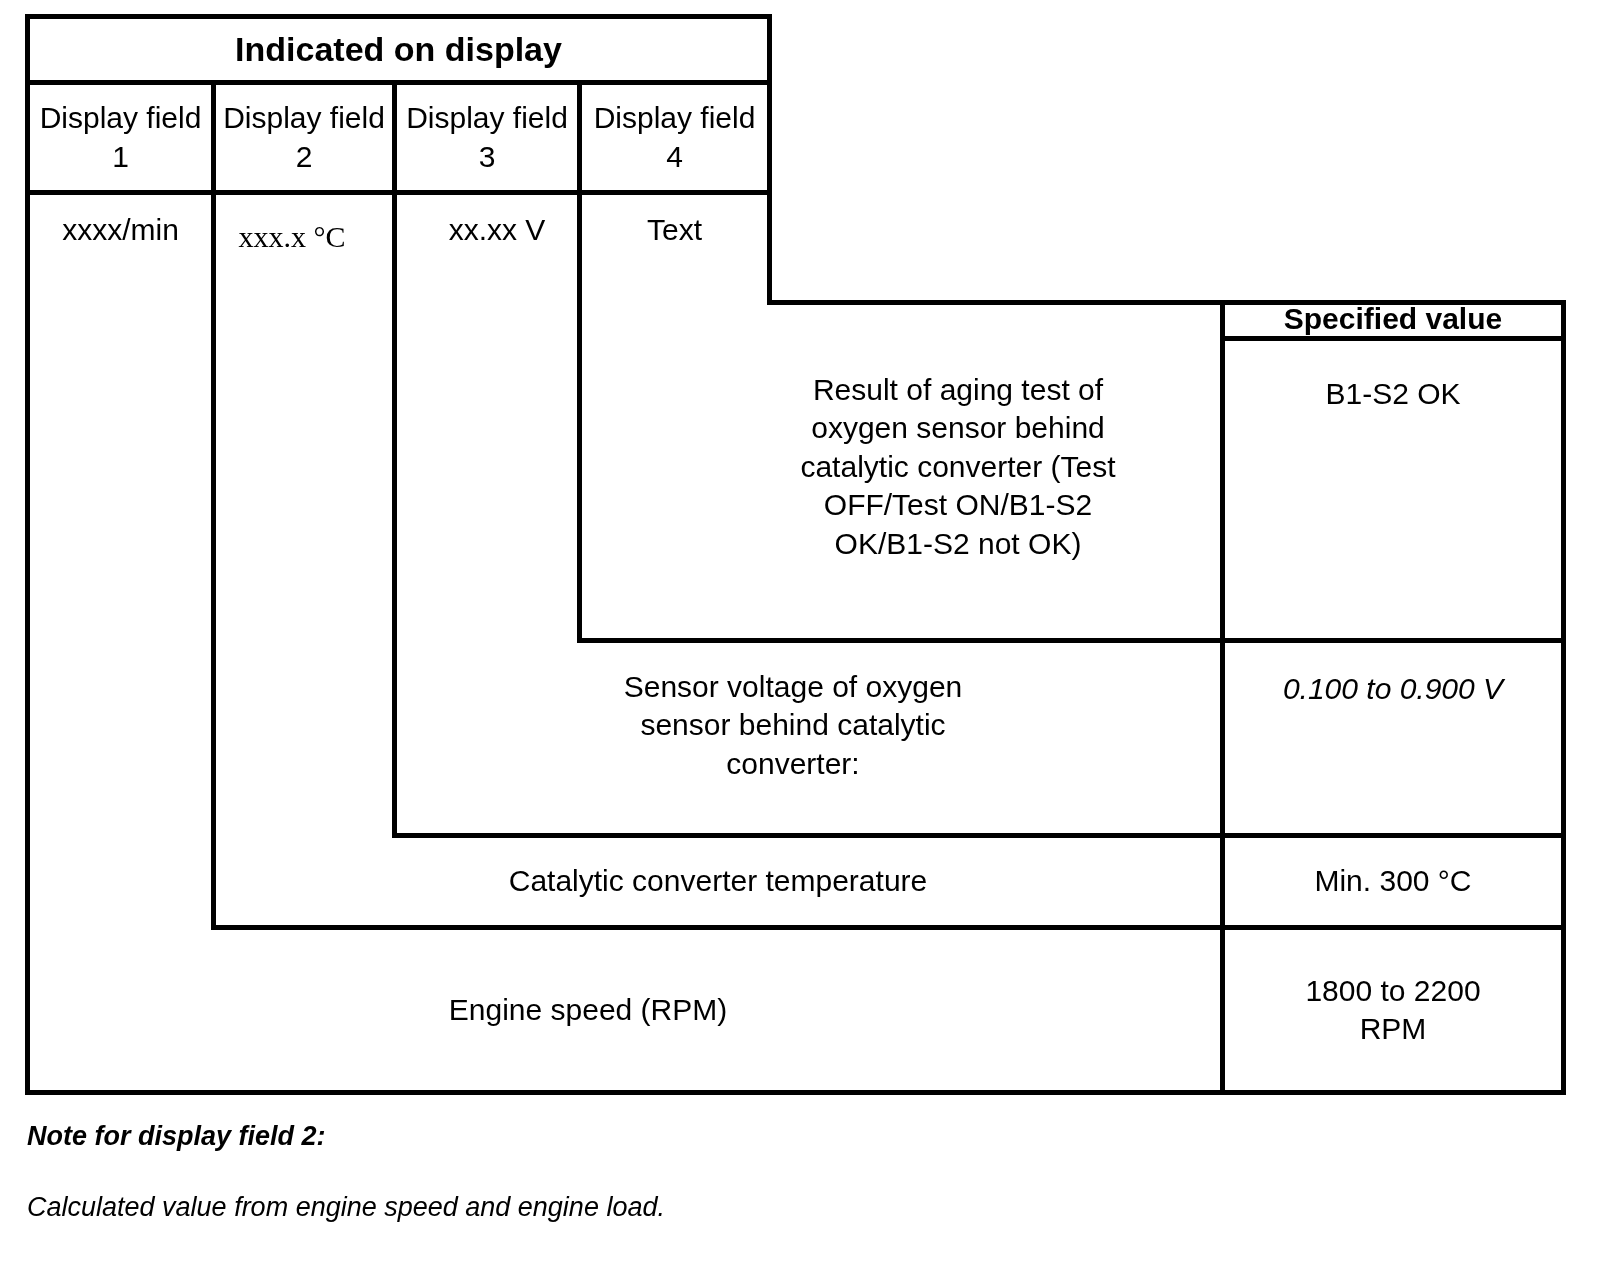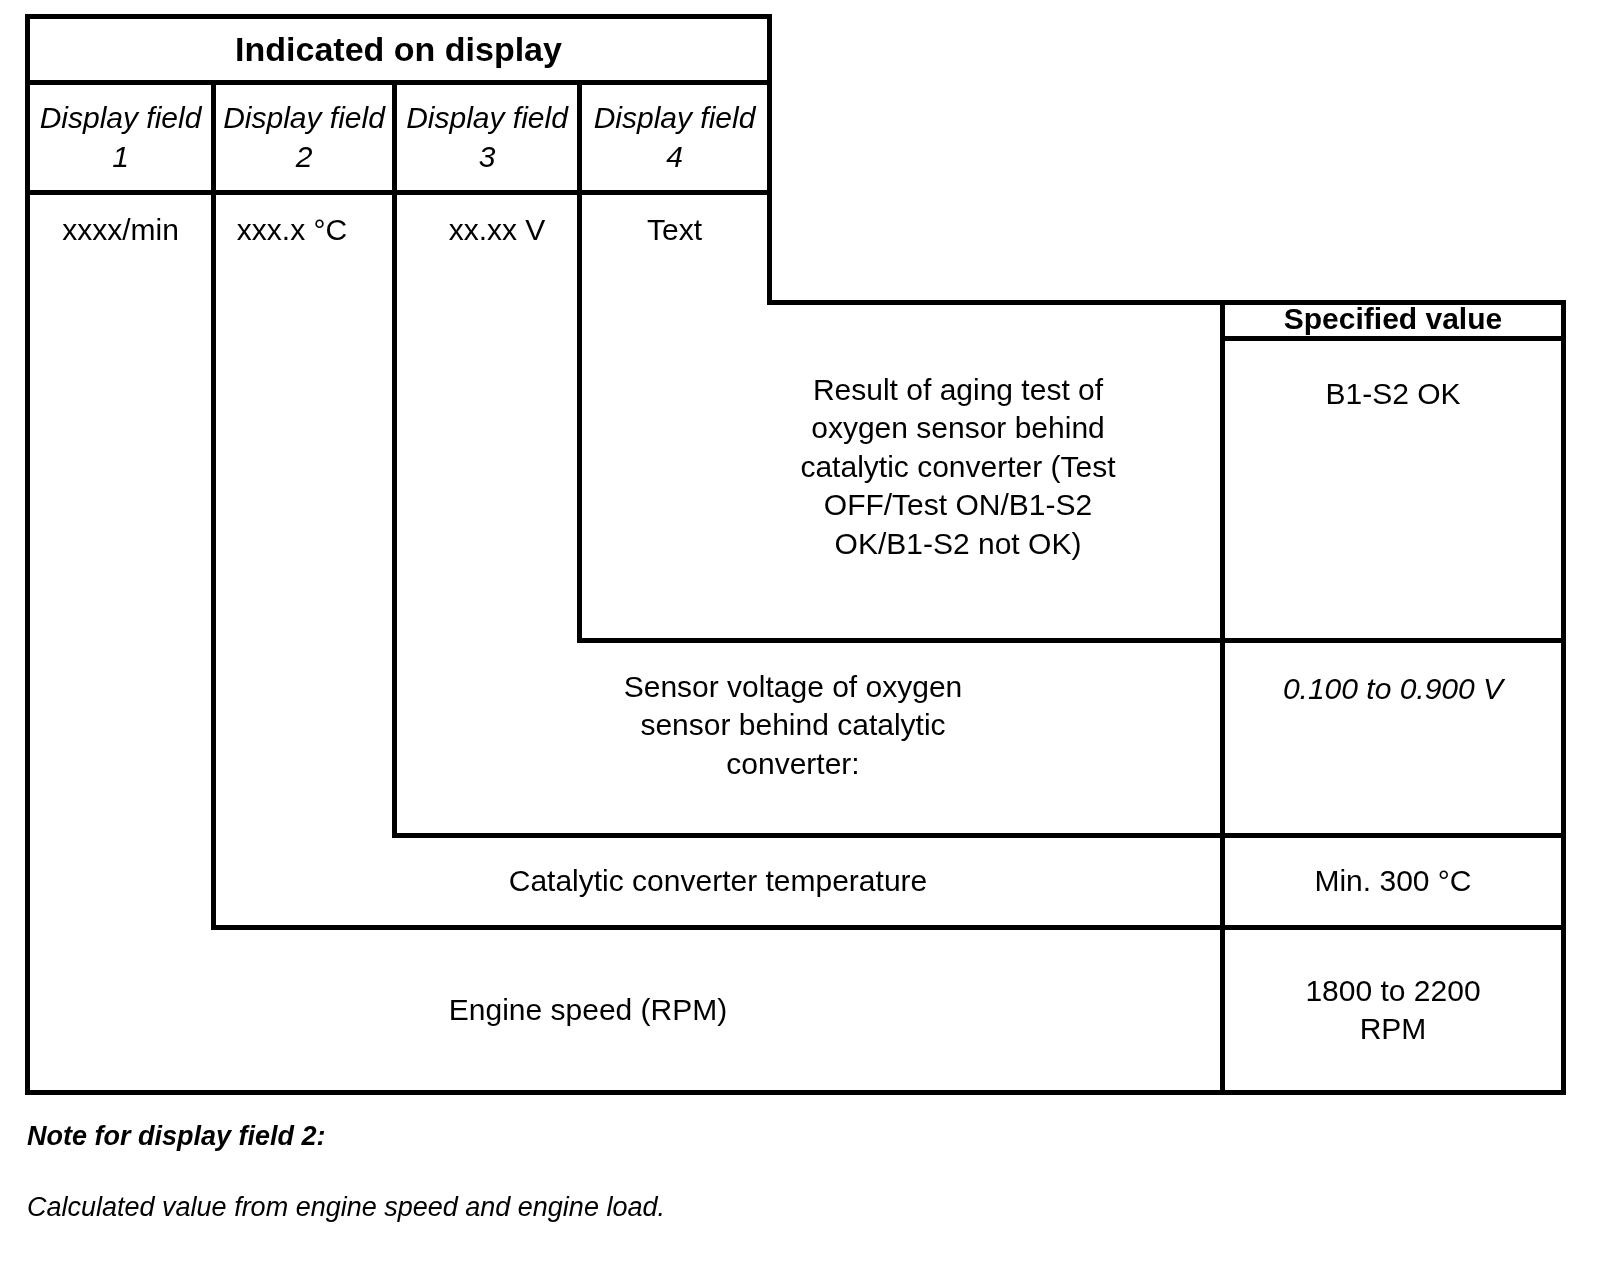--- a/index.html
+++ b/index.html
@@ -64,21 +64,21 @@
     font-weight: bold;
     font-style: italic;
     white-space: nowrap;
   }
   .note-body {
     position: absolute;
     font-size: 27px;
     font-style: italic;
     white-space: nowrap;
   }
-  .nowrap { white-space: nowrap; font-style: italic; }
+  .nowrap { white-space: nowrap; }
 </style>
 </head>
 <body>
 
 <div>
 
   <div class="hline" style="left:25px;  top:14px;   width:742px;"></div>
   <div class="hline" style="left:25px;  top:80px;   width:742px;"></div>
   <div class="hline" style="left:25px;  top:190px;  width:742px;"></div>
   <div class="hline" style="left:767px; top:300px;  width:799px;"></div>
@@ -119,21 +119,21 @@
   </span>
 </div>
 <div class="cell" style="left:582px; top:85px; width:185px; height:105px;">
   <span class="nowrap">
     <span>Display field</span><br>
     <span>4</span>
   </span>
 </div>
 
 <div class="cell" style="left:30px; top:195px; width:181px; height:70px;">xxxx/min</div>
-<div class="cell" style="left:216px; top:195px; width:152px; height:70px;">xxx.x °C</div>
+<div class="cell" style="left:216px; top:202px; width:152px; height:70px;font-family:Liberation Serif, serif;">xxx.x °C</div>
 <div class="cell" style="left:397px; top:195px; width:180px; height:70px;padding-left:20px;">xx.xx V</div>
 <div class="cell" style="left:582px; top:195px; width:185px; height:70px;">Text</div>
 
 <div class="cell hdr-spec" style="left:1225px; top:303px; width:336px; height:33px;">Specified value</div>
 
 <div class="cell left top" style="left:793px; top:371px; width:330px; height:230px;">Result of aging test of oxygen sensor behind catalytic converter (Test OFF/Test ON/B1-S2 OK/B1-S2 not OK)</div>
 <div class="cell" style="left:1225px; top:371px; width:336px; height:46px;">B1-S2 OK</div>
 
 <div class="cell left top" style="left:603px; top:668px; width:380px; height:120px;">Sensor voltage of oxygen sensor behind catalytic converter:</div>
 <div class="cell" style="left:1225px; top:668px; width:336px; height:42px;font-style:italic;">0.100 to 0.900 V</div>

